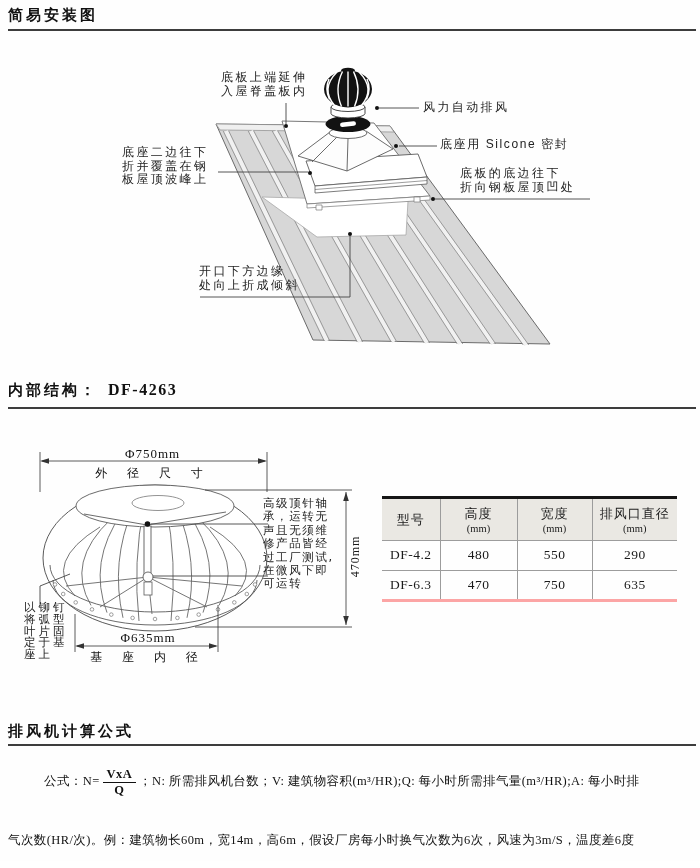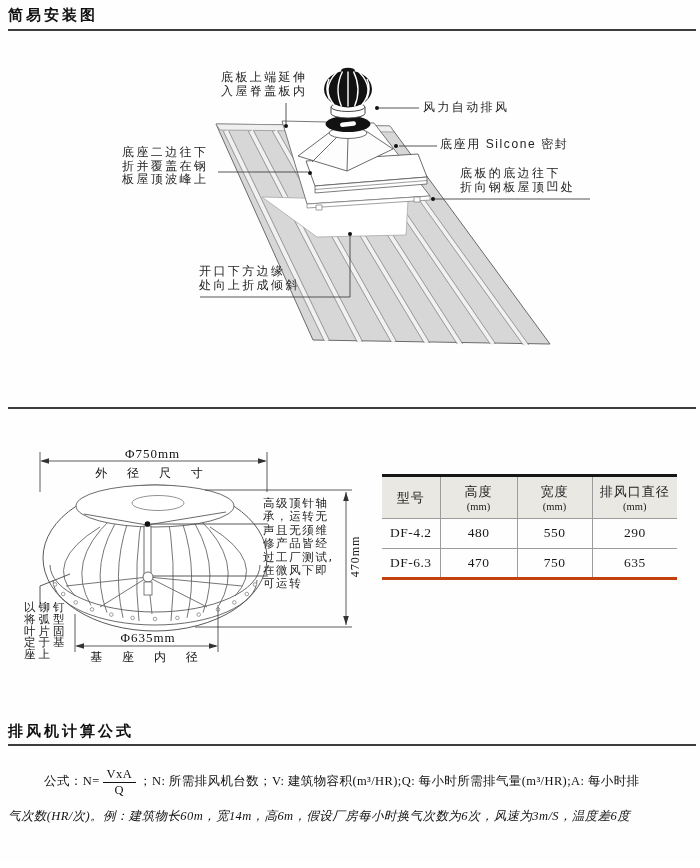--- a/index.html
+++ b/index.html
@@ -14,32 +14,32 @@
         line-height:13.5px;letter-spacing:2.4px;white-space:nowrap;color:#222;}
   .dim{position:absolute;font-size:13px;letter-spacing:1px;text-align:center;color:#111;white-space:nowrap;}
   .dim-cn{position:absolute;font-size:12px;text-align:center;color:#111;white-space:nowrap;
         font-family:"DejaVu Sans","Liberation Sans",sans-serif;letter-spacing:8px;}
   .dim-rot{position:absolute;left:325px;top:549px;width:60px;font-size:12px;text-align:center;
         transform:rotate(-90deg);transform-origin:center;letter-spacing:1px;}
   .note{position:absolute;left:263px;top:497px;font-size:11.5px;line-height:13.4px;letter-spacing:1.6px;
         font-family:"DejaVu Sans","Liberation Sans",sans-serif;white-space:nowrap;color:#222;}
   .rivet{position:absolute;left:24px;top:602px;font-size:11.5px;line-height:11.8px;letter-spacing:3px;
         font-family:"DejaVu Sans","Liberation Sans",sans-serif;white-space:nowrap;color:#222;}
-  table.spec{position:absolute;left:382px;top:474px;width:295px;border-collapse:collapse;table-layout:fixed;
-        font-size:13px;text-align:center;border-top:3px solid #161616;border-bottom:3px solid #c2410c;}
+  table.spec{position:absolute;left:382px;top:496px;width:295px;border-collapse:collapse;table-layout:fixed;
+        font-size:13px;text-align:center;border-top:3px solid #161616;border-bottom:3px solid #fca5a5;}
   table.spec th,table.spec td{border-left:1px solid #9c9c9c;font-weight:normal;padding:0;}
   table.spec th:first-child,table.spec td:first-child{border-left:none;}
   table.spec thead th{background:#eae8e3;height:41px;border-bottom:1px solid #9c9c9c;
         font-family:"DejaVu Sans","Liberation Sans",sans-serif;font-size:13px;letter-spacing:1px;}
   table.spec thead th .unit{display:block;font-size:10.5px;letter-spacing:0;font-family:"Liberation Serif",serif;}
   table.spec tbody td{height:28.5px;border-bottom:1px solid #9c9c9c;font-size:13.5px;letter-spacing:0.5px;}
   table.spec tbody tr:last-child td{border-bottom:none;}
   table.spec tbody tr.shade td{background:#ece9e5;}
   .fline{position:absolute;left:8px;width:688px;font-size:12.5px;letter-spacing:0.4px;color:#111;white-space:nowrap;}
-  .frac{display:inline-block;vertical-align:middle;text-align:center;line-height:1.2;margin:0 3px;font-size:12.5px;}
+  .frac{display:inline-block;vertical-align:middle;text-align:center;line-height:1.2;margin:0 3px;font-size:12.5px;font-weight:bold;}
   .frac .fn{display:block;border-bottom:1px solid #111;padding:0 4px;}
   .frac .fd{display:block;}
 </style>
 </head>
 <body>
 
 <div class="page">
 
   <svg class="art" viewBox="0 0 700 868">
 
@@ -164,20 +164,23 @@
   </div>
   <div class="lbl" style="left:199px;top:265px;">
     <div>开口下方边缘</div>
     <div>处向上折成倾斜</div>
   </div>
   <div class="lbl" style="left:460px;top:167px;">
     <div>底板的底边往下</div>
     <div>折向钢板屋顶凹处</div>
   </div>
 
+  <h2 class="sec-title" style="top:381px;">
+    <span>内部结构：</span><span class="model">DF-4263</span>
+  </h2>
   <div class="rule" style="top:407px;"></div>
 
   <div class="dim" style="left:95px;top:446px;width:115px;">Φ750mm</div>
   <div class="dim-cn" style="left:88px;top:465px;width:130px;">外 径 尺 寸</div>
   <div class="dim-rot">470mm</div>
   <div class="dim" style="left:88px;top:630px;width:120px;">Φ635mm</div>
   <div class="dim-cn" style="left:78px;top:649px;width:140px;">基 座 内 径</div>
 
   <div class="note">
     <div>高级顶针轴</div>
@@ -226,15 +229,15 @@
       </tr>
     </tbody>
   </table>
 
   <h2 class="sec-title" style="top:722px;">排风机计算公式</h2>
   <div class="rule" style="top:744px;"></div>
 
   <div class="fline" style="top:767px;padding-left:36px;">
     <span>公式：N=</span><span class="frac"><span class="fn">VxA</span><span class="fd">Q</span></span><span>；N: 所需排风机台数；V: 建筑物容积(m³/HR);Q: 每小时所需排气量(m³/HR);A: 每小时排</span>
   </div>
-  <div class="fline" style="top:808px;font-style:italic;">气次数(HR/次)。例：建筑物长60m，宽14m，高6m，假设厂房每小时换气次数为6次，风速为3m/S，温度差6度</div>
+  <div class="fline" style="top:832px;">气次数(HR/次)。例：建筑物长60m，宽14m，高6m，假设厂房每小时换气次数为6次，风速为3m/S，温度差6度</div>
 
 </div>
 
 </body></html>

